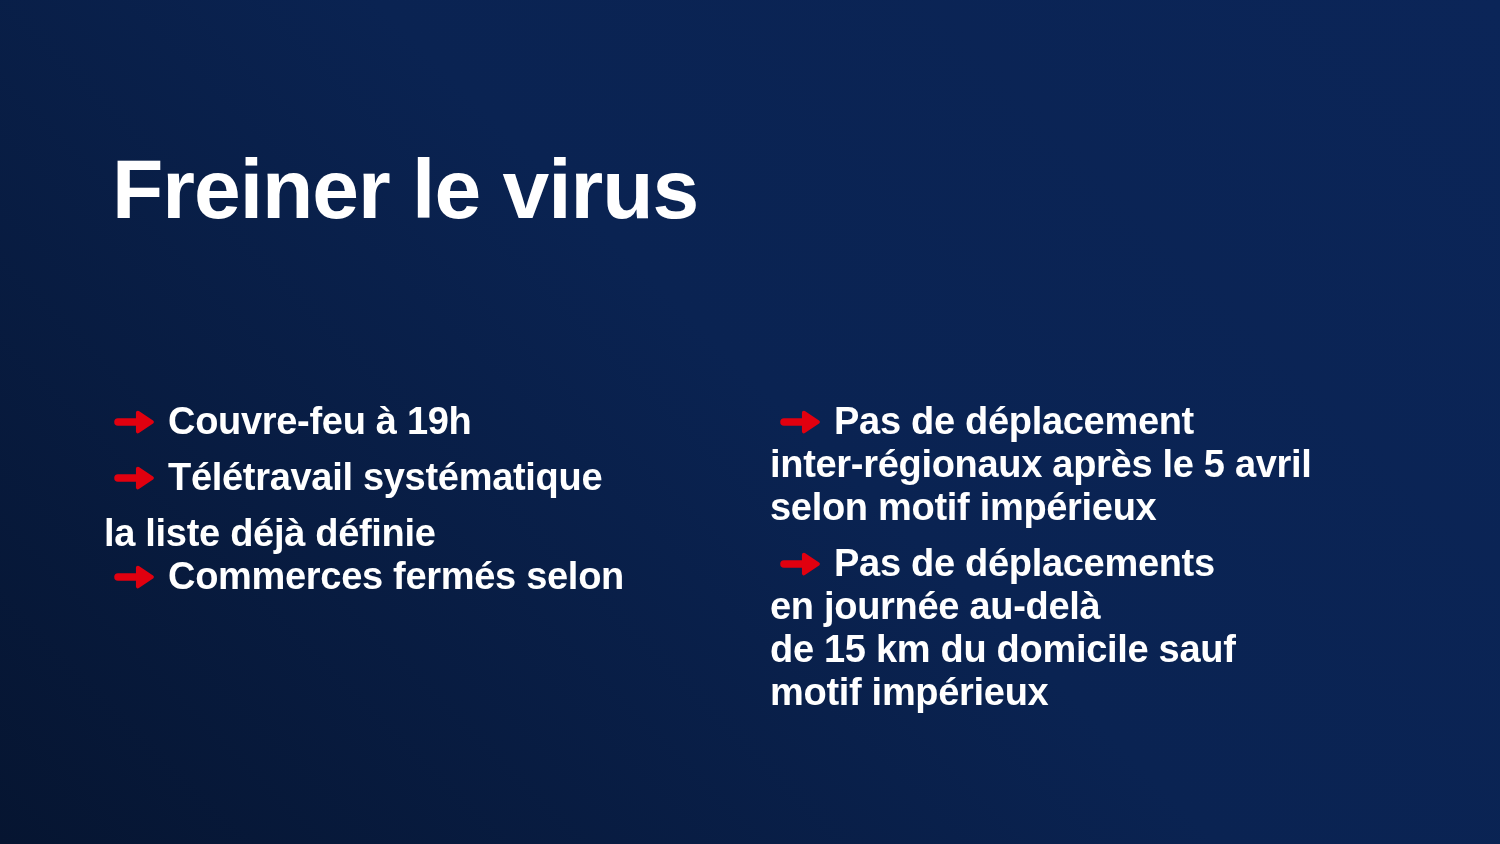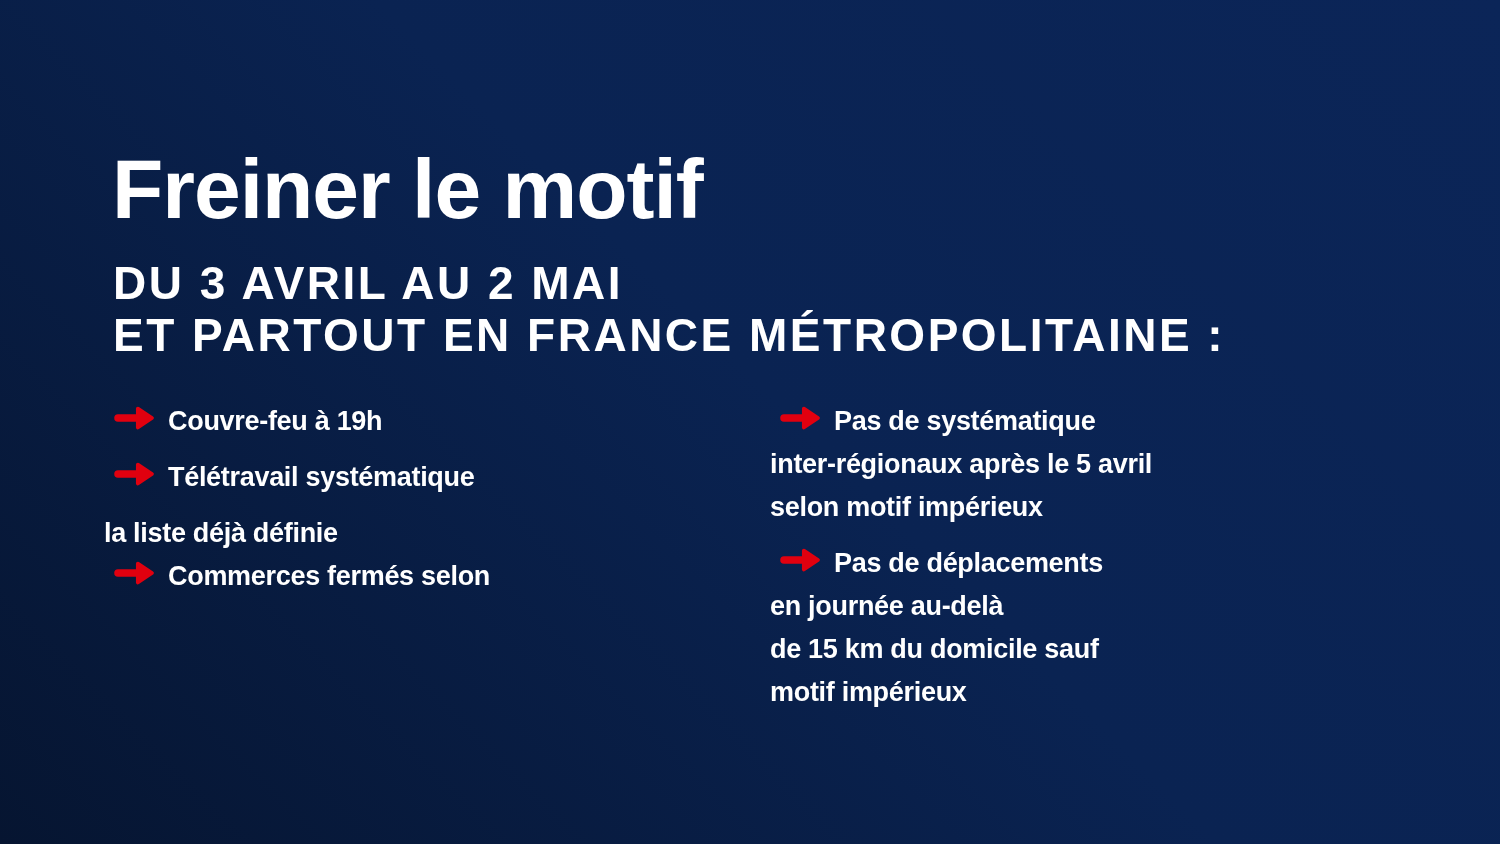--- a/index.html
+++ b/index.html
@@ -39,21 +39,21 @@
     line-height: 52px;
     font-weight: bold;
     letter-spacing: 2.5px;
     text-transform: uppercase;
   }
   .subtitle .sub-line { display: block; white-space: nowrap; }
 
   .col {
     position: absolute;
     top: 400px;
-    font-size: 27px;
+    font-size: 38px;
     line-height: 43px;
     font-weight: 600;
     letter-spacing: -0.3px;
   }
   .col-left  { left: 104px; }
   .col-right { left: 770px; }
 
   .bullet { margin: 0 0 13px 0; }
   .bullet .line { display: block; white-space: nowrap; }
 
@@ -72,26 +72,22 @@
   .arrow-icon .head {
     fill: #e1000f;
     stroke: #e1000f;
   }
 </style>
 </head>
 <body>
 
 <div class="slide">
 
-  <h1 class="title">Freiner le motif</h1>
+  <h1 class="title">Freiner le virus</h1>
 
-  <div class="subtitle">
-    <span class="sub-line">DU 3 AVRIL AU 2 MAI</span>
-    <span class="sub-line">ET PARTOUT EN FRANCE MÉTROPOLITAINE :</span>
-  </div>
 
   <div class="col col-left">
 
     <p class="bullet">
       <span class="line"><svg class="arrow-icon" viewBox="0 0 46 36">
             <line class="stroke" x1="5" y1="18" x2="26" y2="18" stroke-width="8" stroke-linecap="round"></line>
             <path class="head" d="M26 8 L41 18 L26 28 Z" stroke-width="4" stroke-linejoin="round"></path>
           </svg><span>Couvre-feu à 19h</span></span>
     </p>
 
@@ -111,21 +107,21 @@
     </p>
 
   </div>
 
   <div class="col col-right">
 
     <p class="bullet">
       <span class="line"><svg class="arrow-icon" viewBox="0 0 46 36">
             <line class="stroke" x1="5" y1="18" x2="26" y2="18" stroke-width="8" stroke-linecap="round"></line>
             <path class="head" d="M26 8 L41 18 L26 28 Z" stroke-width="4" stroke-linejoin="round"></path>
-          </svg><span>Pas de systématique</span></span>
+          </svg><span>Pas de déplacement</span></span>
       <span class="line">inter-régionaux après le 5 avril</span>
       <span class="line">selon motif impérieux</span>
     </p>
 
     <p class="bullet">
       <span class="line"><svg class="arrow-icon" viewBox="0 0 46 36">
             <line class="stroke" x1="5" y1="18" x2="26" y2="18" stroke-width="8" stroke-linecap="round"></line>
             <path class="head" d="M26 8 L41 18 L26 28 Z" stroke-width="4" stroke-linejoin="round"></path>
           </svg><span>Pas de déplacements</span></span>
       <span class="line">en journée au-delà</span>

